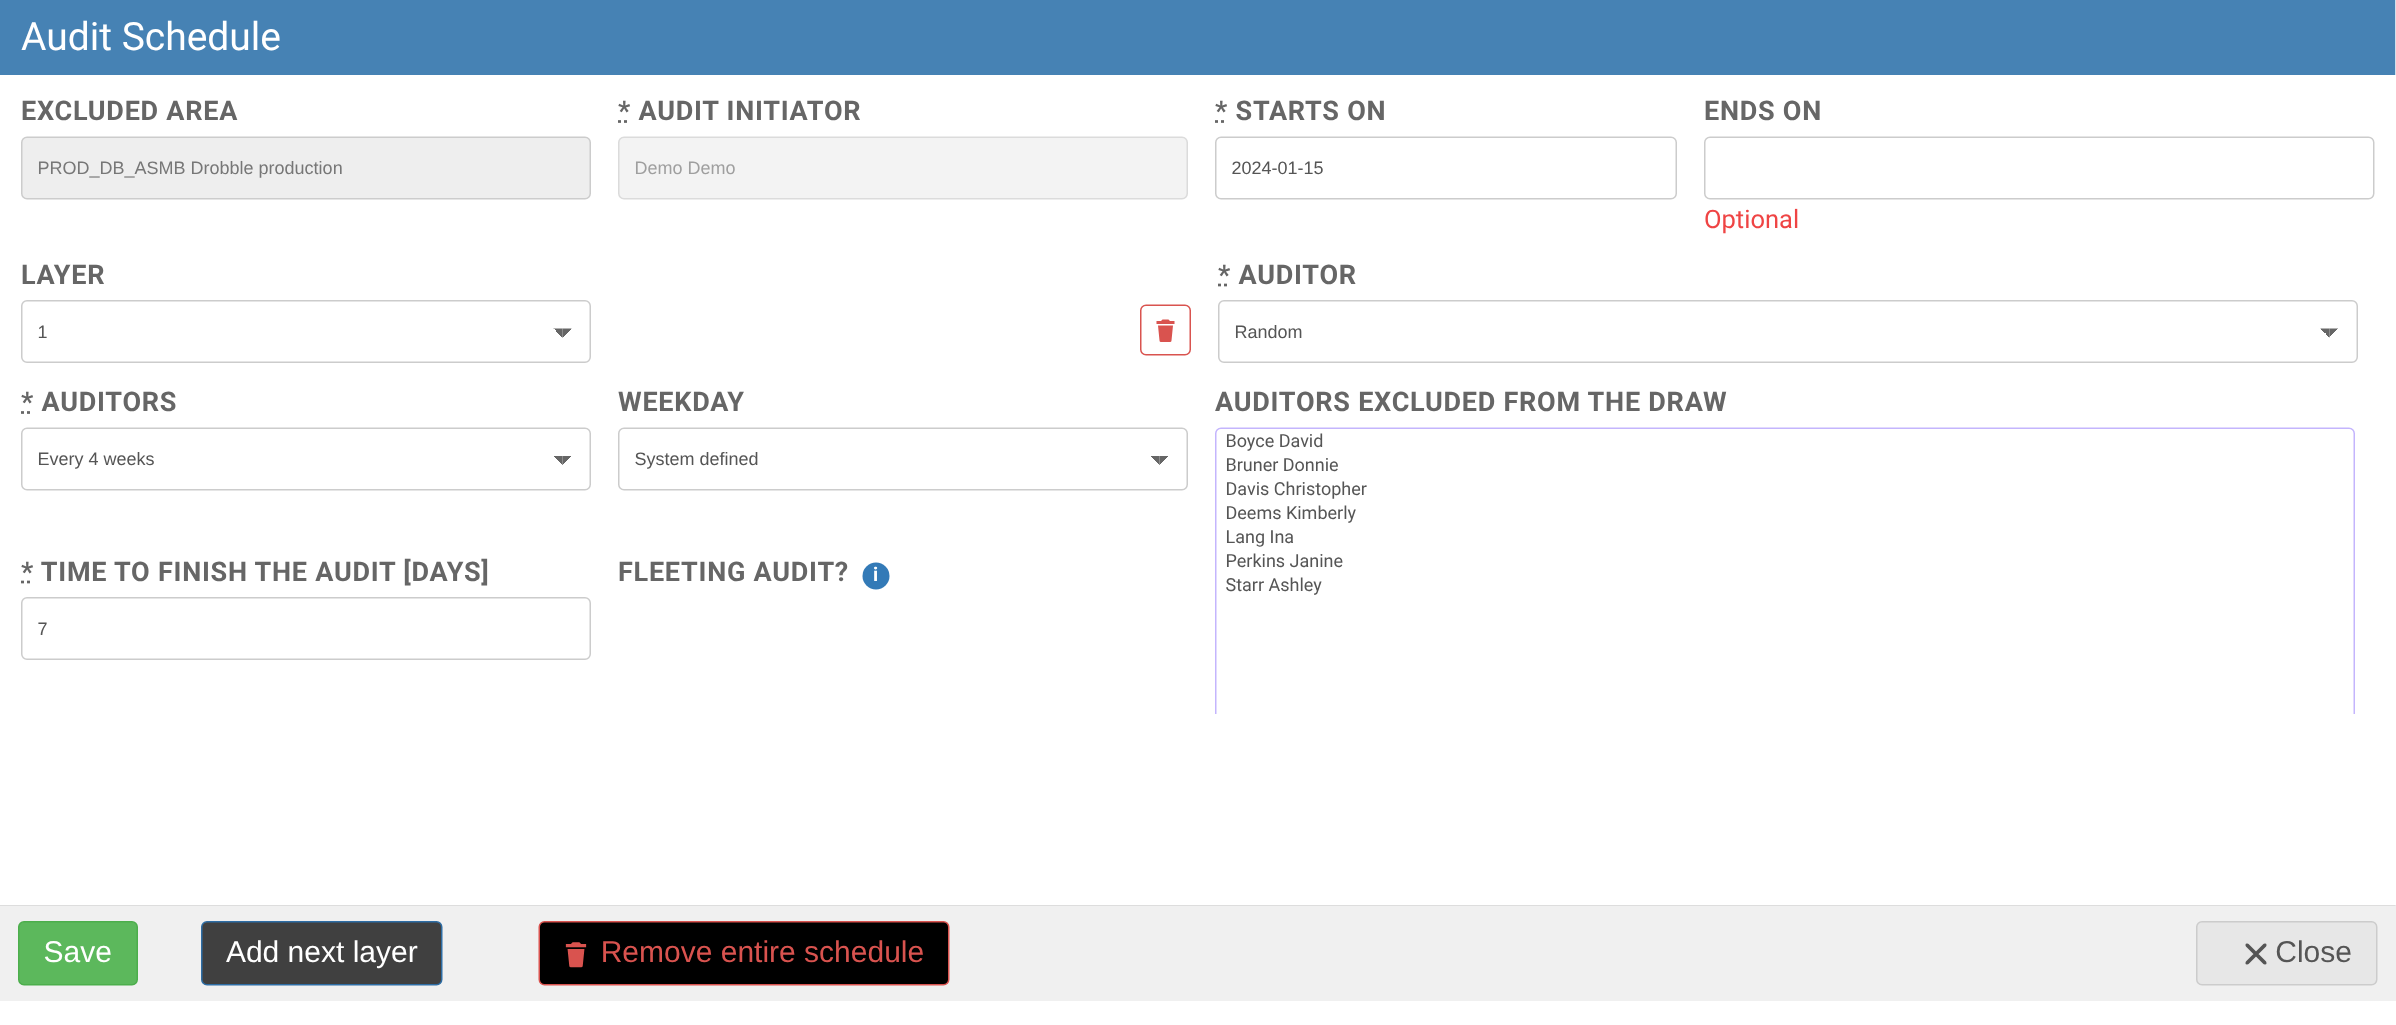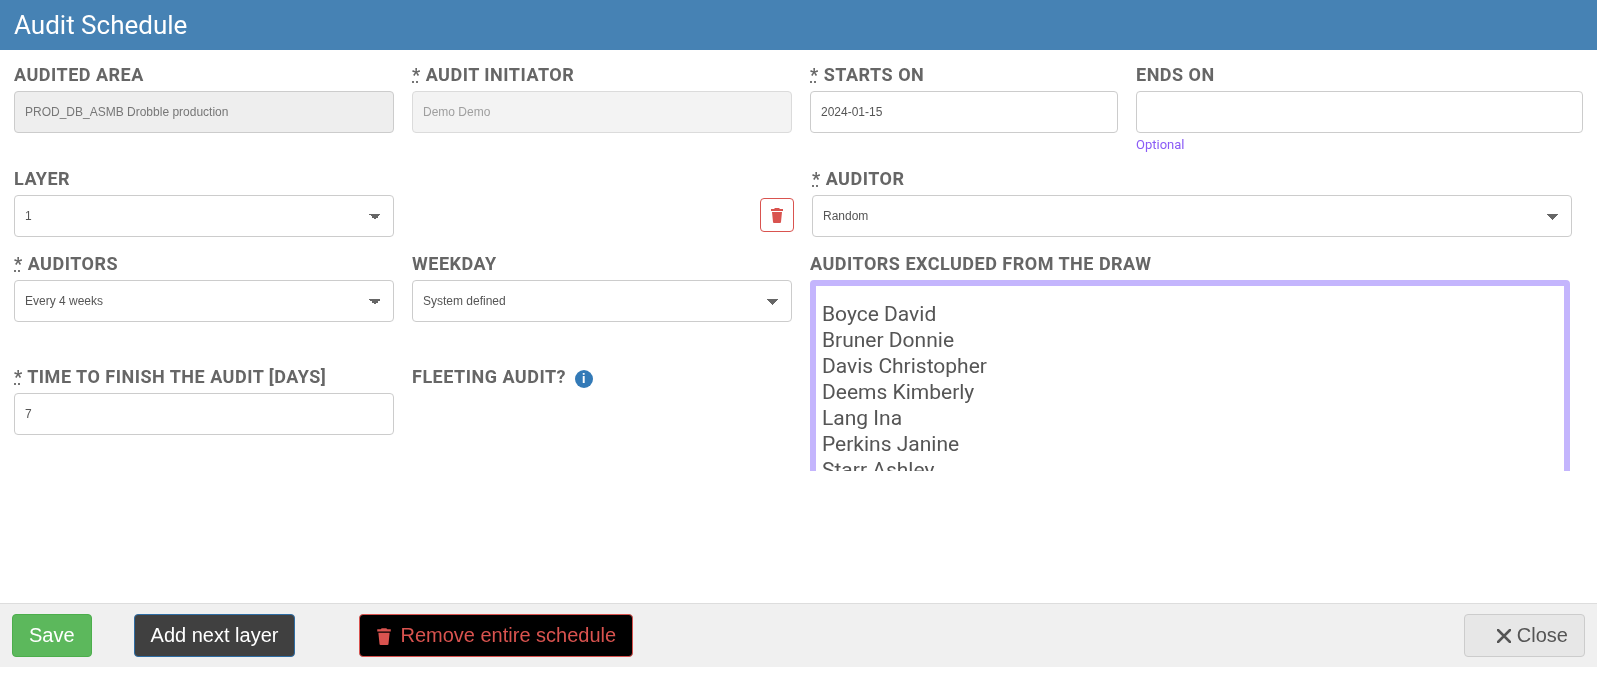--- a/index.html
+++ b/index.html
@@ -19,31 +19,31 @@
   width: 100%;
   height: 42px;
   padding: 6px 10px;
   font-size: 12px;
   color: #555;
   background: #fff;
   border: 1px solid #ccc;
   border-radius: 4px;
 }
 input.form-control[disabled], select.form-control[disabled] { background: #eee; color: #777; }
-.hint { color: #8b5cf6; font-size: 13px; margin-top: 4px; }
+.hint { color: #ef4444; font-size: 17px; margin-top: 4px; }
 .delete-btn {
   width: 34px; height: 34px;
   border: 1px solid #d9534f; border-radius: 4px;
   background: #fff; color: #d9534f;
   display: inline-flex; align-items:center; justify-content:center;
   cursor: pointer; margin-top: 30px;
 }
 .listbox {
-  border: 6px solid #c4b5fd; border-radius: 4px; height: 200px;
-  overflow-y: scroll; padding: 15px 6px; font-size: 21px; color:#555; background:#fff;
+  border: 1px solid #c4b5fd; border-radius: 4px; height: 200px;
+  overflow-y: scroll; padding: 0 6px; font-size: 12px; color:#555; background:#fff;
 }
 .listbox div { padding: 1px 0; }
 .footer {
   position: fixed; left:0; right:0; bottom:16px;
   background: #f0f0f0; border-top: 1px solid #ddd;
   padding: 10px 12px; display:flex; align-items:center; gap:14px;
 }
 .btn { padding: 9px 16px; font-size: 20px; border-radius: 4px; cursor:pointer; border:1px solid transparent; }
 .btn-save { background: #5cb85c; border-color:#4cae4c; color:#fff; }
 .btn-primary { background: #404040; border-color:#2e6da4; color:#fff;margin-left:28px; }
@@ -60,21 +60,21 @@
 <body>
 
 <div class="header">
   <span>Audit Schedule</span>
 </div>
 
 <div class="content">
 
   <div class="row">
     <div class="col-a">
-      <label class="field-label">AUDITED AREA</label>
+      <label class="field-label">EXCLUDED AREA</label>
       <input class="form-control" disabled="" value="PROD_DB_ASMB Drobble production" style="">
     </div>
     <div class="col-b">
       <label class="field-label"><span class="req">*</span> <span>AUDIT INITIATOR</span></label>
       <select class="form-control" disabled="">
         <option>Demo Demo</option>
       </select>
     </div>
     <div class="col-c">
       <label class="field-label"><span class="req">*</span> <span>STARTS ON</span></label>

